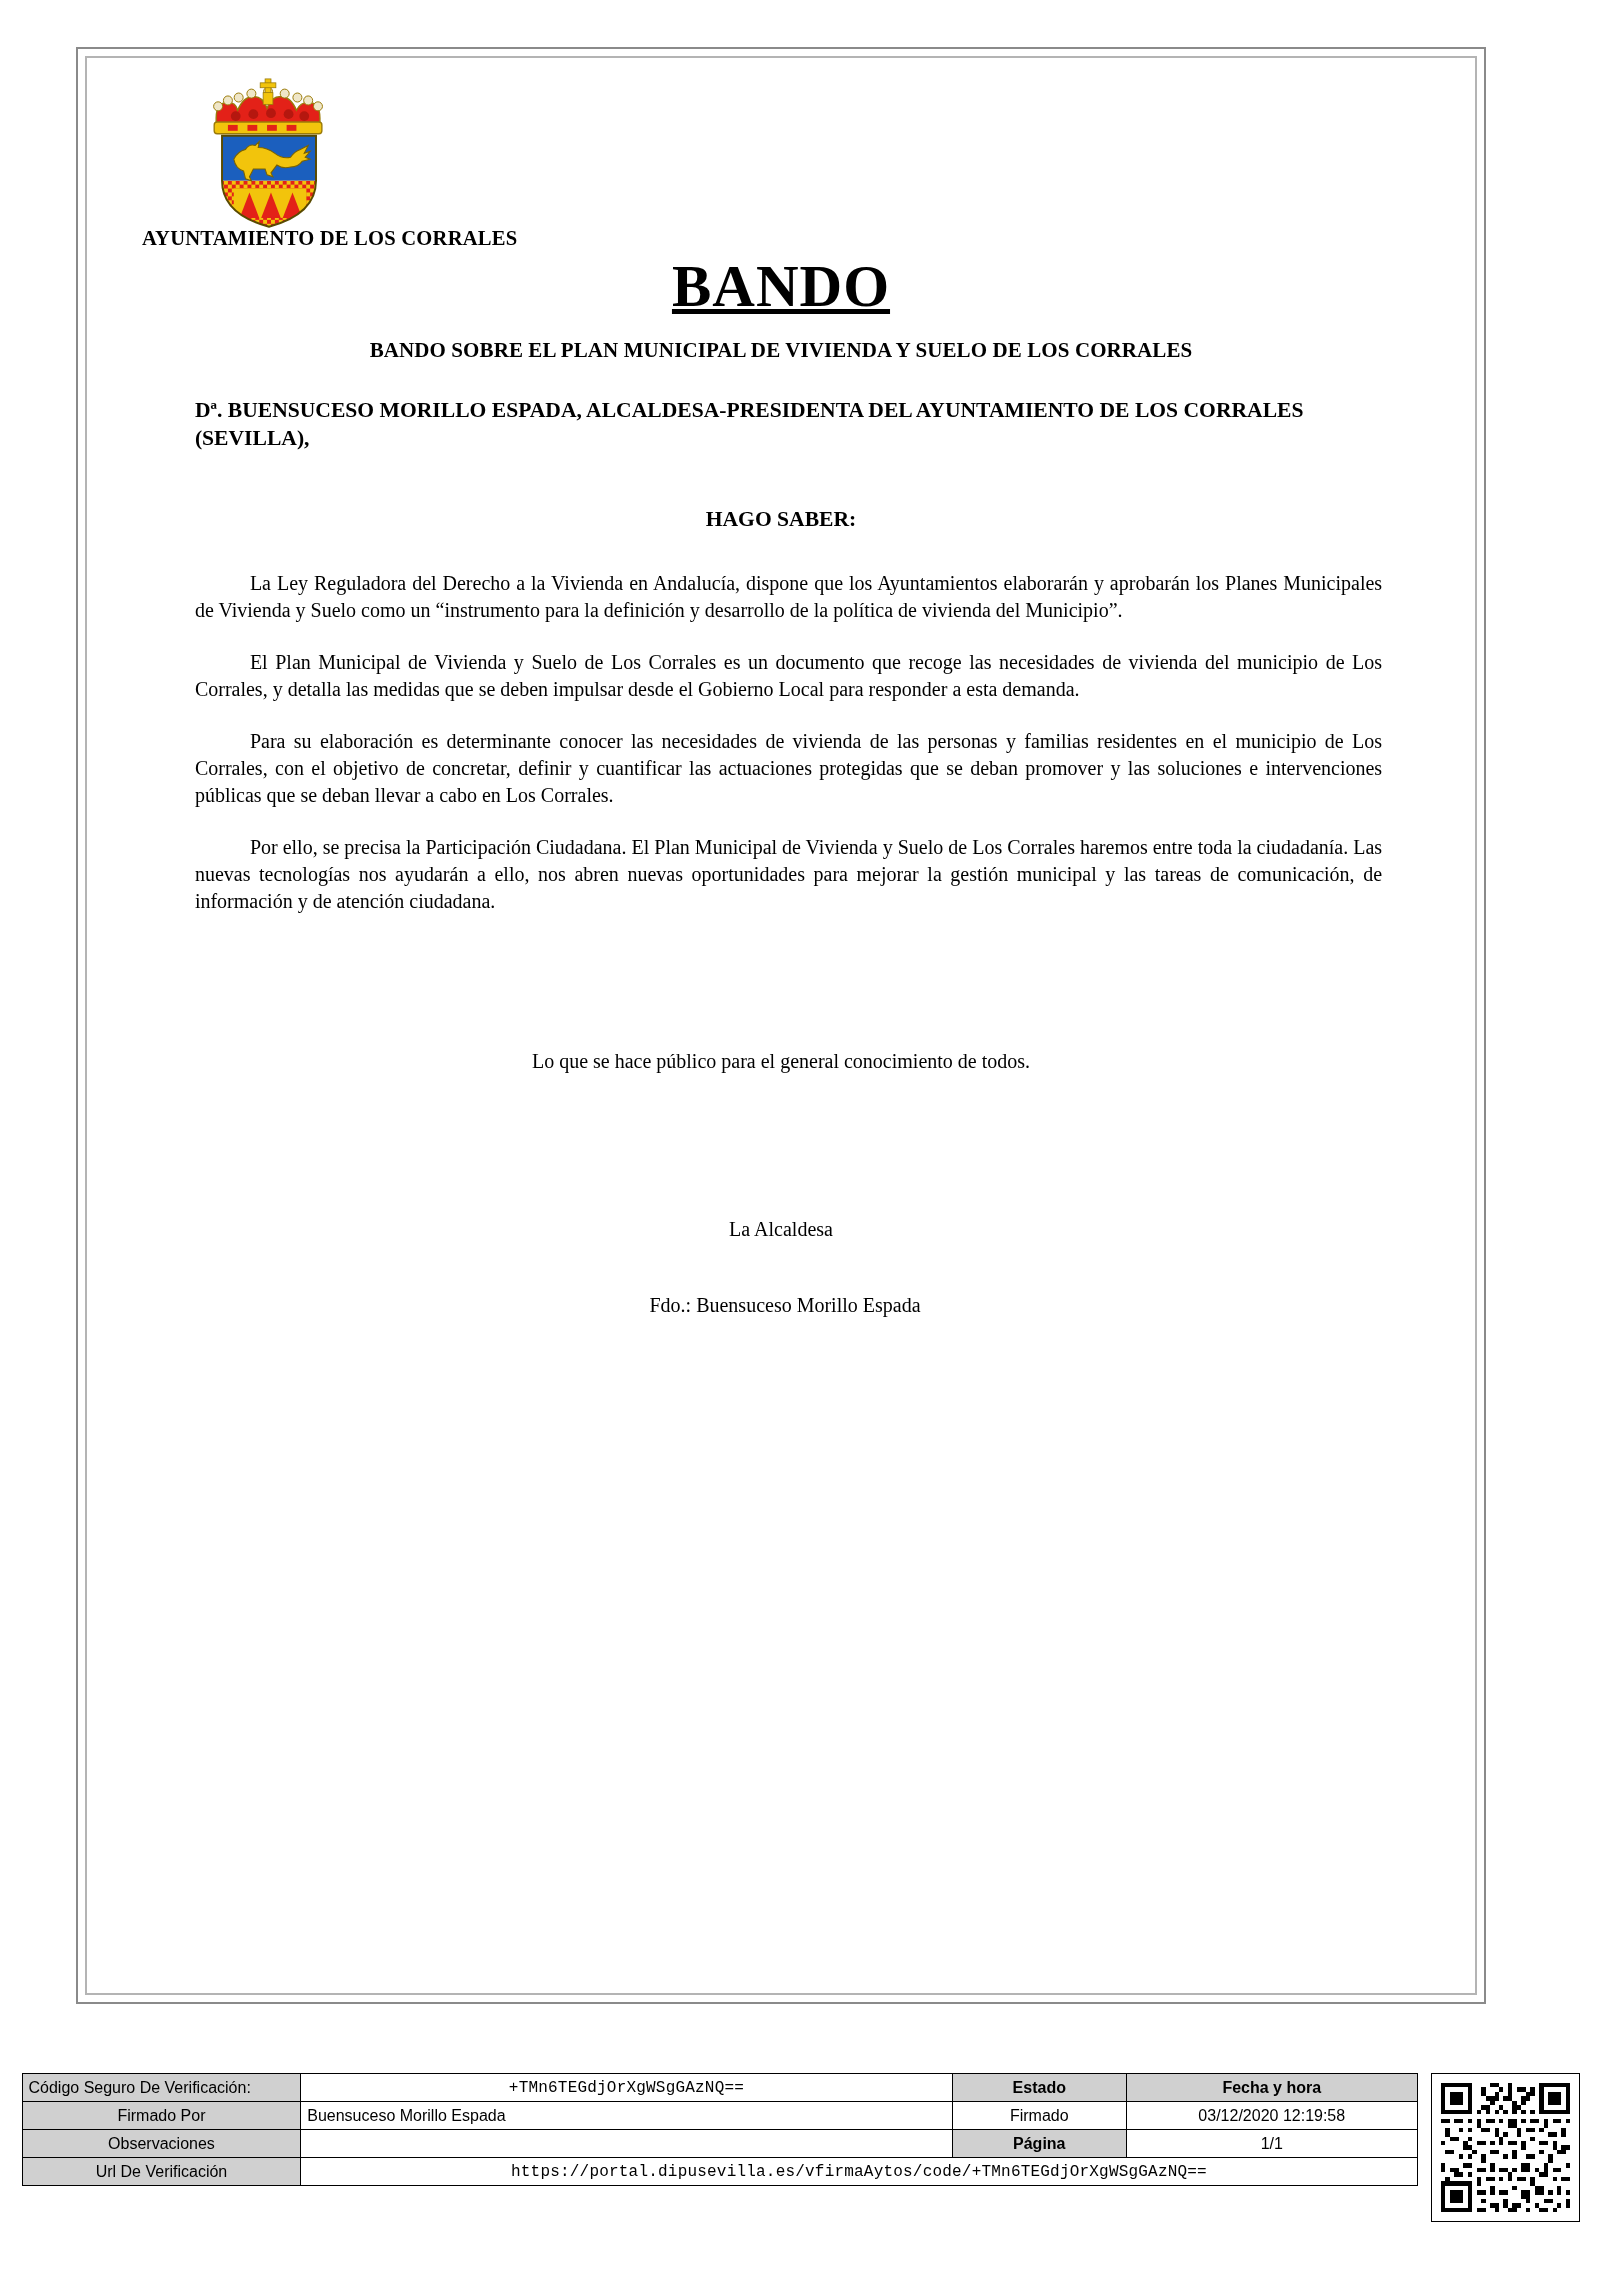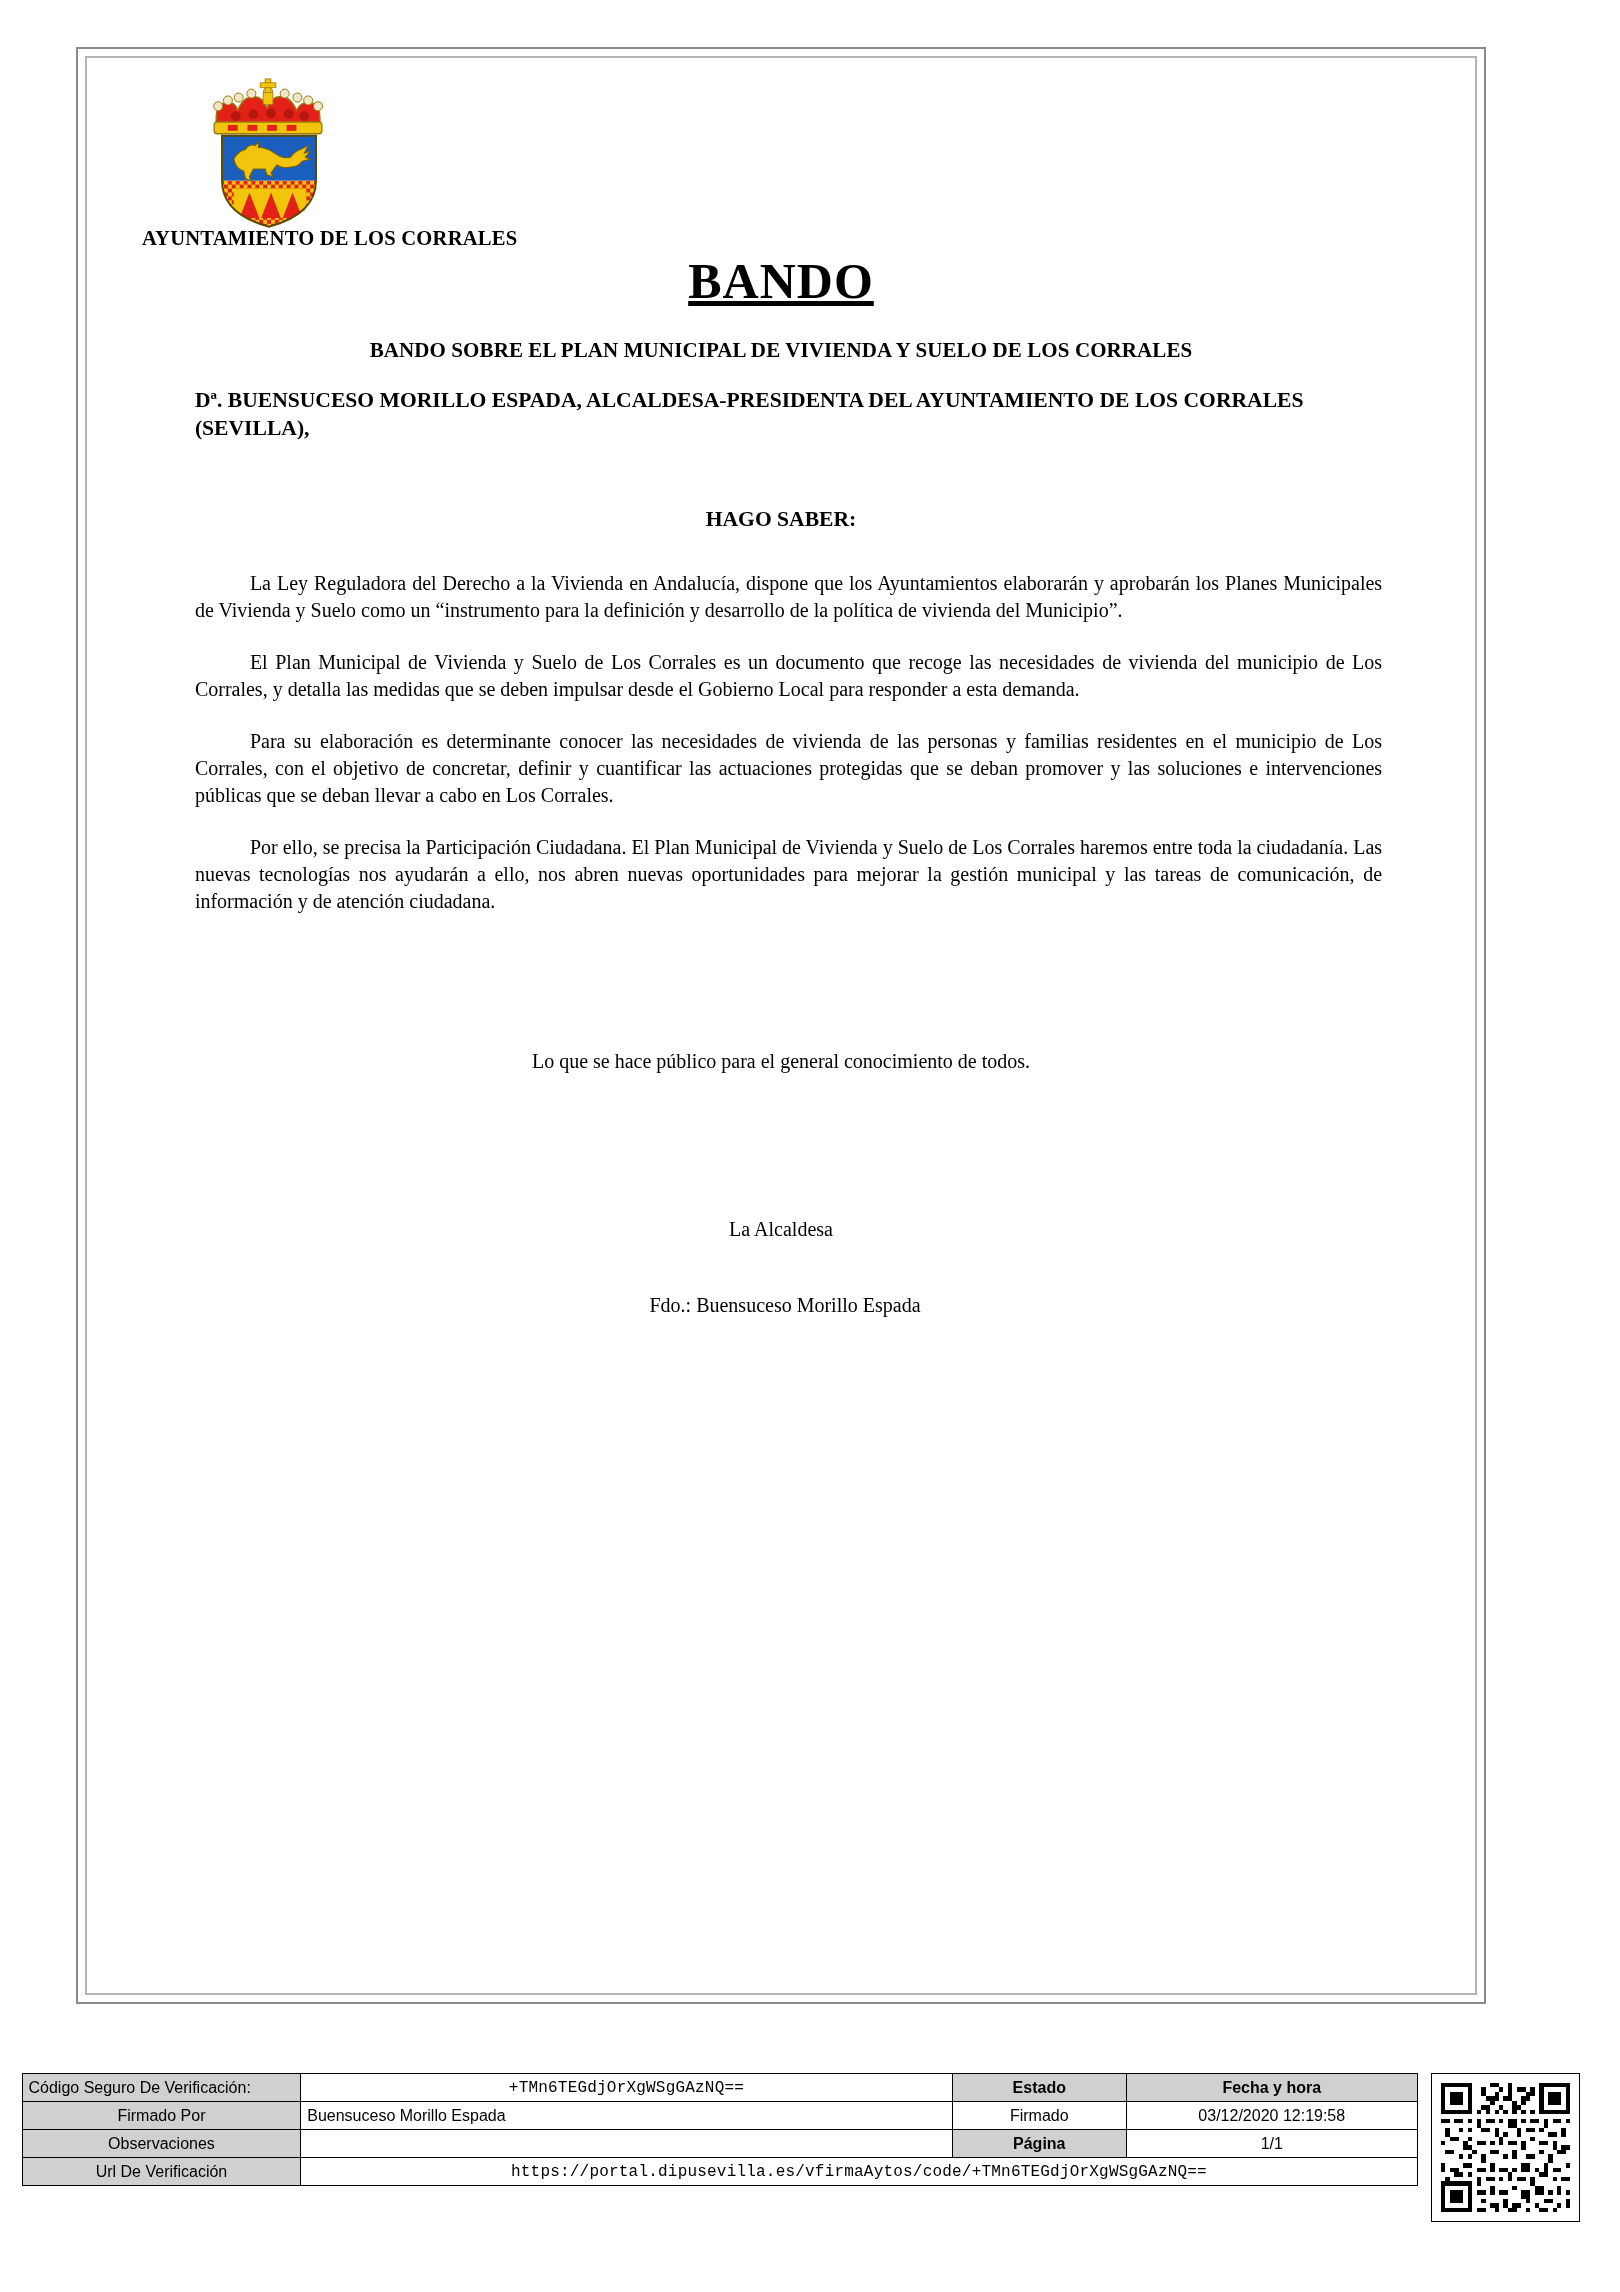--- a/index.html
+++ b/index.html
@@ -67,21 +67,21 @@
     white-space: nowrap;
   }
 
   
   .bando-title {
     position: absolute;
     left: 0;
     right: 0;
     top: 194px;
     text-align: center;
-    font-size: 50px;
+    font-size: 59px;
     font-weight: bold;
     letter-spacing: 1px;
   }
   .bando-title span.u {
     text-decoration: underline;
     text-underline-offset: 2.9px;
   }
 
   .subtitle {
     position: absolute;
@@ -91,21 +91,21 @@
     text-align: center;
     font-size: 21px;
     font-weight: bold;
     letter-spacing: 0.1px;
   }
 
   .authority {
     position: absolute;
     left: 108px;
     right: 93px;
-    top: 328px;
+    top: 338px;
     font-size: 21.6px;
     font-weight: bold;
     line-height: 1.32;
     text-align: left;
   }
 
   .hago-saber {
     position: absolute;
     left: 0;
     right: 0;

